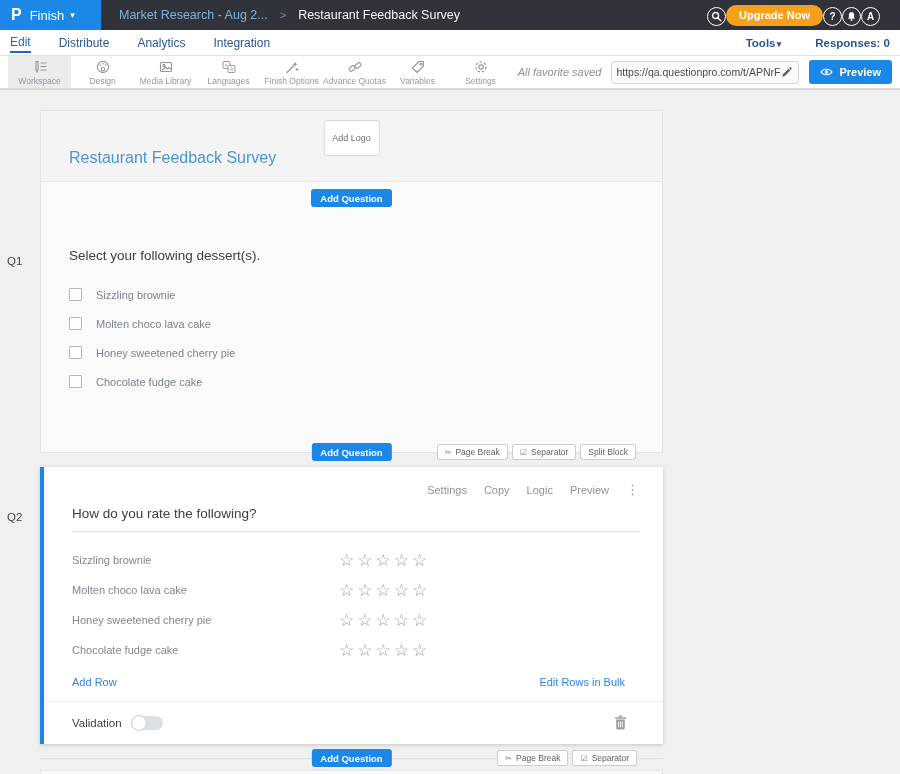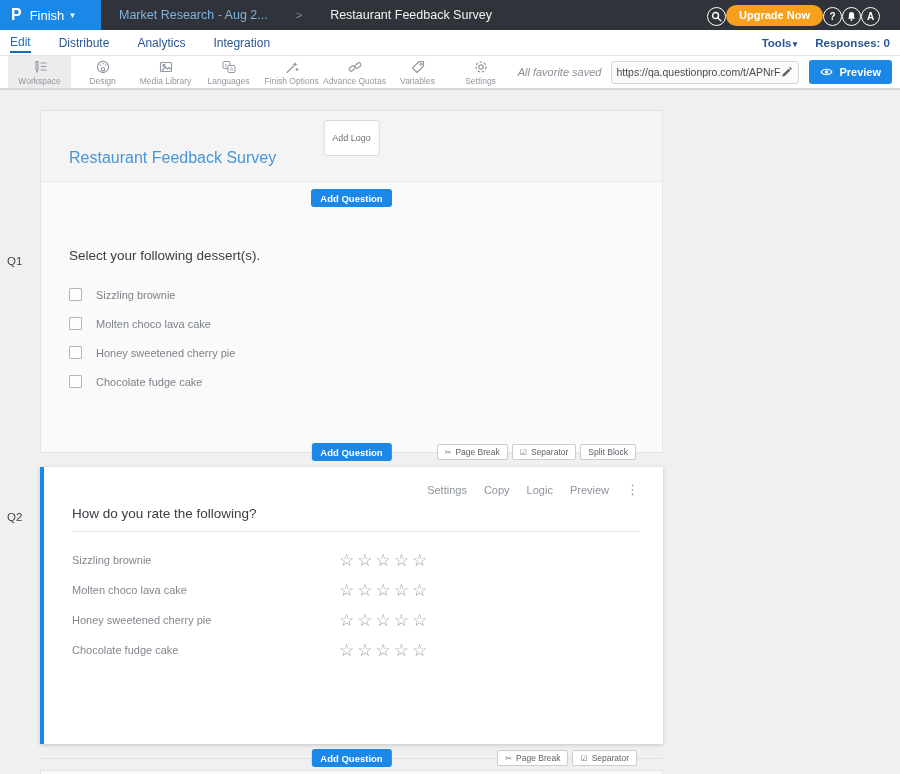--- a/index.html
+++ b/index.html
@@ -5,33 +5,33 @@
   * { box-sizing: border-box; margin: 0; padding: 0; }
   html,body { width:900px; height:774px; overflow:hidden; }
   body { font-family:"Liberation Sans", sans-serif; background:#f0f0f1; }
 
   
   .topbar { height:30px; background:#30343a; display:flex; align-items:center; }
   .logo-block { width:101px; height:30px; background:#1b87e6; color:#fff; display:flex; align-items:center; gap:8px; padding-left:11px; cursor:pointer; }
   .logo-p { font-size:16px; font-weight:bold; transform:scaleY(1.05); }
   .product-label { font-size:13px; }
   .caret { font-size:9px; margin-left:-2px; }
-  .breadcrumb { display:flex; align-items:center; gap:28px; margin-left:18px; font-size:12.5px; }
+  .breadcrumb { display:flex; align-items:center; gap:12px; margin-left:18px; font-size:12.5px; }
   .crumb-parent { color:#7fb3dc; cursor:pointer; }
   .crumb-sep { color:#8a8f98; font-size:11px; }
   .crumb-current { color:#f2f3f4; }
   .topbar-right { margin-left:auto; display:flex; align-items:flex-end; padding-right:20px; }
   .circle-btn { width:19px; height:19px; border:1.6px solid #fff; border-radius:50%; color:#fff; display:flex; align-items:center; justify-content:center; font-size:10px; font-weight:bold; cursor:pointer; flex:0 0 auto; }
   .upgrade-btn { background:#f7a01d; color:#fff; border:none; border-radius:11px; height:21px; padding:0 13px; font-size:11px; font-weight:bold; cursor:pointer; font-family:inherit; }
 
   
   .navbar { height:26px; background:#fff; border-bottom:1px solid #e3e3e3; display:flex; align-items:center; padding:0 10px; }
   .nav-tab { font-size:12px; font-weight:normal; color:#2b5593; margin-right:28px; padding:3px 0 2px; cursor:pointer; }
   .nav-tab.active { color:#1a6bbf; border-bottom:2px solid #1a6bbf; }
-  .navbar-right { margin-left:auto; display:flex; align-items:center; gap:18px; }
+  .navbar-right { margin-left:auto; display:flex; align-items:center; gap:34px; }
   .nav-right-item { font-size:11.5px; font-weight:bold; color:#2b5593; cursor:pointer; }
 
   
   .toolbar { height:34px; background:#fff; border-bottom:2px solid #d8d8d9; display:flex; align-items:stretch; padding-left:8px; }
   .tool { width:63px; display:flex; flex-direction:column; align-items:center; justify-content:center; gap:1px; color:#9297a0; font-size:8.5px; cursor:pointer; }
   .tool.active { background:#ececed; }
   .tool svg { display:block; }
   .toolbar-right { margin-left:auto; display:flex; align-items:center; gap:10px; padding-right:8px; }
   .save-status { font-style:italic; color:#8a8f98; font-size:11px; }
   .url-box { display:flex; align-items:center; background:#fafafa; border:1px solid #d6d6d6; border-radius:3px; height:23px; width:188px; padding:0 6px 0 4px; }
@@ -286,21 +286,41 @@
       <div class="rating-row">
         <span class="row-label">Honey sweetened cherry pie</span>
         <span class="stars"><span>☆</span><span>☆</span><span>☆</span><span>☆</span><span>☆</span></span>
       </div>
       <div class="rating-row">
         <span class="row-label">Chocolate fudge cake</span>
         <span class="stars"><span>☆</span><span>☆</span><span>☆</span><span>☆</span><span>☆</span></span>
       </div>
     </div>
 
-
+    <div class="links-row">
+      <span class="blue-link">Add Row</span>
+      <span class="blue-link right">Edit Rows in Bulk</span>
+    </div>
+
+    <div class="validation-bar">
+      <span class="validation-label">Validation</span>
+      <span class="toggle">
+          <span class="knob"></span>
+        </span>
+      <span class="trash">
+        <svg width="13" height="15" viewBox="0 0 13 15" fill="#9aa0a6">
+            <rect x="5" y="0.5" width="3" height="1.5" rx="0.5"></rect>
+            <rect x="1" y="2.2" width="11" height="1.5" rx="0.5"></rect>
+            <path d="M2.2 4.5 H10.8 V13 C10.8 13.8 10.2 14.4 9.4 14.4 H3.6 C2.8 14.4 2.2 13.8 2.2 13 Z"></path>
+            <line x1="4.7" y1="6.5" x2="4.7" y2="12.3" stroke="#fff" stroke-width="0.9"></line>
+            <line x1="6.5" y1="6.5" x2="6.5" y2="12.3" stroke="#fff" stroke-width="0.9"></line>
+            <line x1="8.3" y1="6.5" x2="8.3" y2="12.3" stroke="#fff" stroke-width="0.9"></line>
+          </svg>
+      </span>
+    </div>
   </div>
 
   <div class="action-row actions2">
     <span class="row-line"></span>
     <button class="btn-primary centered">Add Question</button>
     <span class="chips">
       <button class="chip">
           <span class="chip-icon">✂</span>
           <span>Page Break</span>
         </button>

